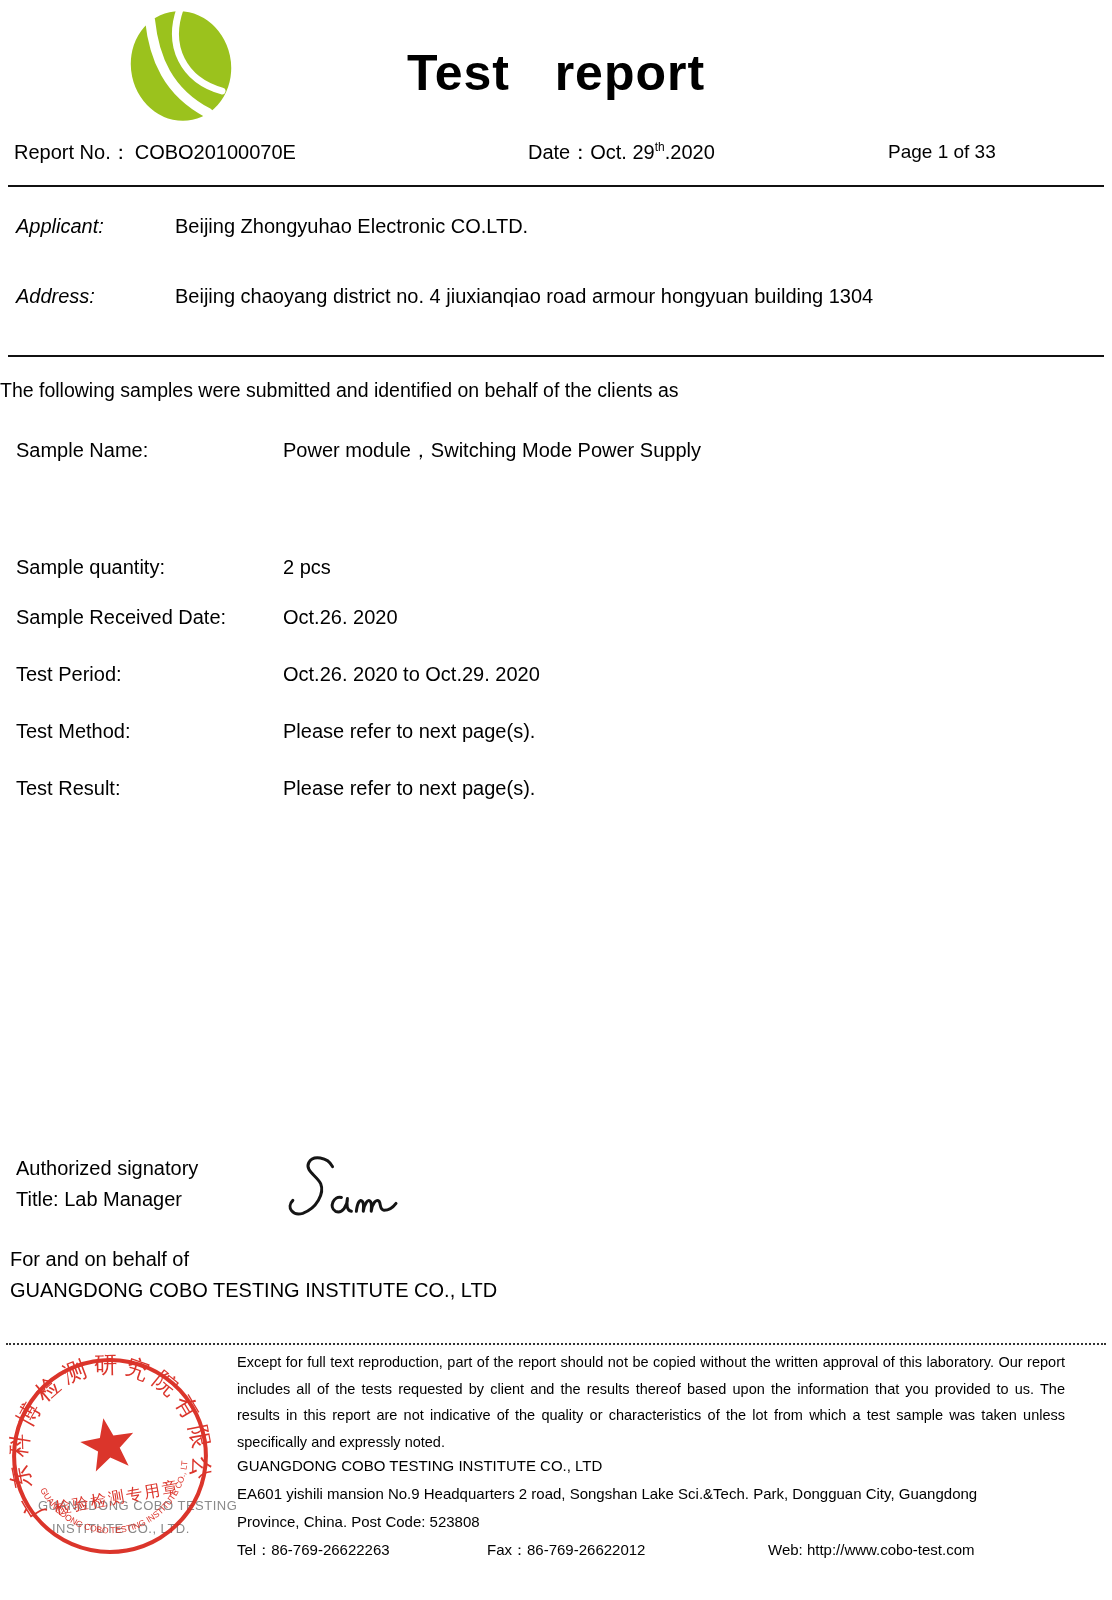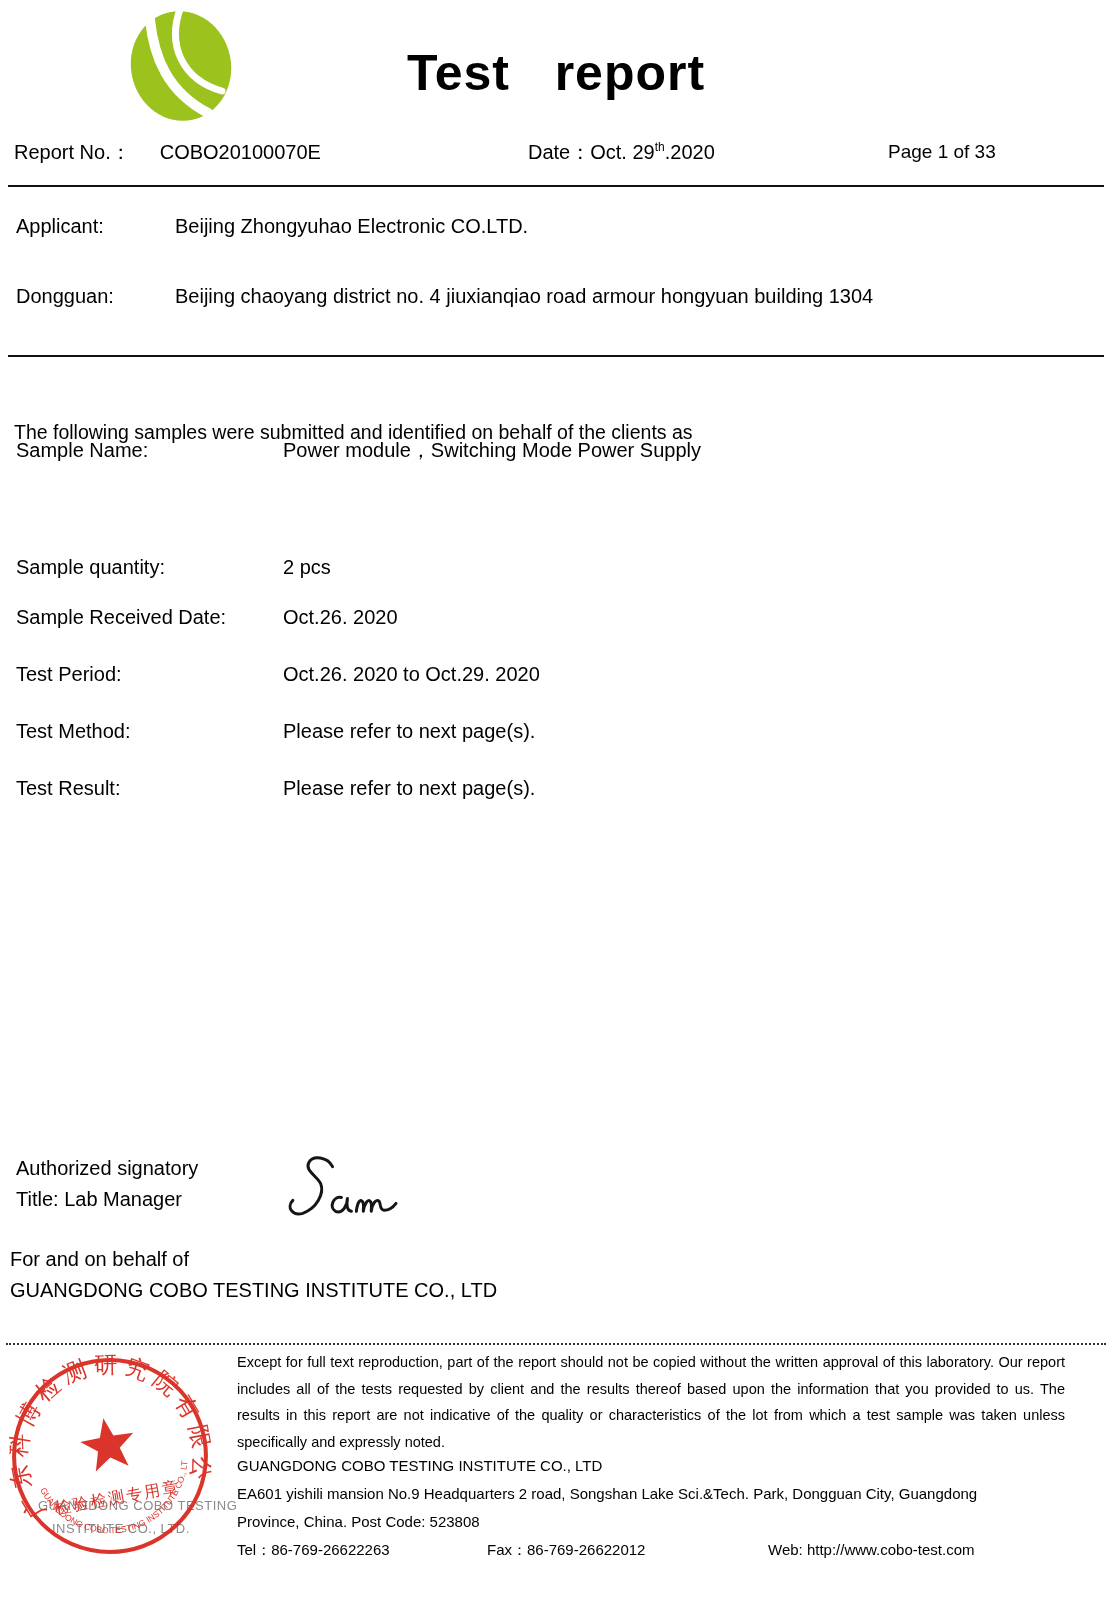--- a/index.html
+++ b/index.html
@@ -8,35 +8,35 @@
   .page { position:relative; width:1112px; height:1600px; background:#fff; overflow:hidden; margin:0 auto; }
   .abs { position:absolute; }
 
   .logo { left:124px; top:6px; width:112px; height:118px; }
 
   .title { left:0; right:0; top:44px; text-align:center; font-size:50px; font-weight:700;
            white-space:pre; letter-spacing:1px; font-family:"Liberation Sans", sans-serif; }
 
   .meta { font-size:20px; }
   .report-no { left:14px; top:139px; }
-  .report-no .val { margin-left:29px; }
+  .report-no .val { margin-left:4px; }
   .date-block { left:528px; top:139px; }
   .date-block sup { font-size:12px; }
   .page-ind { left:888px; top:141px; font-size:19px; }
 
   .rule { left:8px; width:1096px; border-top:2px solid #111; height:0; }
   .rule1 { top:185px; }
   .rule2 { top:355px; }
 
   .kv { font-size:20px; left:16px; }
-  .kv .klabel { display:inline-block; width:159px; }
+  .kv .klabel { display:inline-block; width:159px;font-style:italic; }
   .applicant { top:215px; }
   .address { top:285px; }
 
-  .intro { left:14px; top:379px; font-size:19.5px;margin-top:42px; }
+  .intro { left:0; top:379px; font-size:19.5px; }
 
   .frow { position:absolute; left:16px; font-size:20px; white-space:nowrap; }
   .frow .flabel { display:inline-block; width:267px; }
 
   .auth-line  { left:16px; top:1157px; font-size:20px; }
   .title-line { left:16px; top:1188px; font-size:20px; }
   .sig { left:276px; top:1150px; width:124px; height:80px; }
   .behalf-line { left:10px; top:1248px; font-size:20px; }
   .company-line { left:10px; top:1279px; font-size:20px; }
 
@@ -79,21 +79,21 @@
     <span>Date：</span><span>Oct. 29</span><sup>th</sup><span>.2020</span>
   </div>
   <div class="abs page-ind">Page 1 of 33</div>
 
   <div class="abs rule rule1"></div>
 
   <div class="abs kv applicant">
     <span class="klabel">Applicant:</span><span>Beijing Zhongyuhao Electronic CO.LTD.</span>
   </div>
   <div class="abs kv address">
-    <span class="klabel">Dongguan:</span><span>Beijing chaoyang district no. 4 jiuxianqiao road armour hongyuan building 1304</span>
+    <span class="klabel">Address:</span><span>Beijing chaoyang district no. 4 jiuxianqiao road armour hongyuan building 1304</span>
   </div>
 
   <div class="abs rule rule2"></div>
 
   <div class="abs intro">The following samples were submitted and identified on behalf of the clients as</div>
 
   <div class="frow" style="top:437px">
     <span class="flabel">Sample Name:</span><span>Power module，Switching Mode Power Supply</span>
   </div>
   <div class="frow" style="top:556px">

